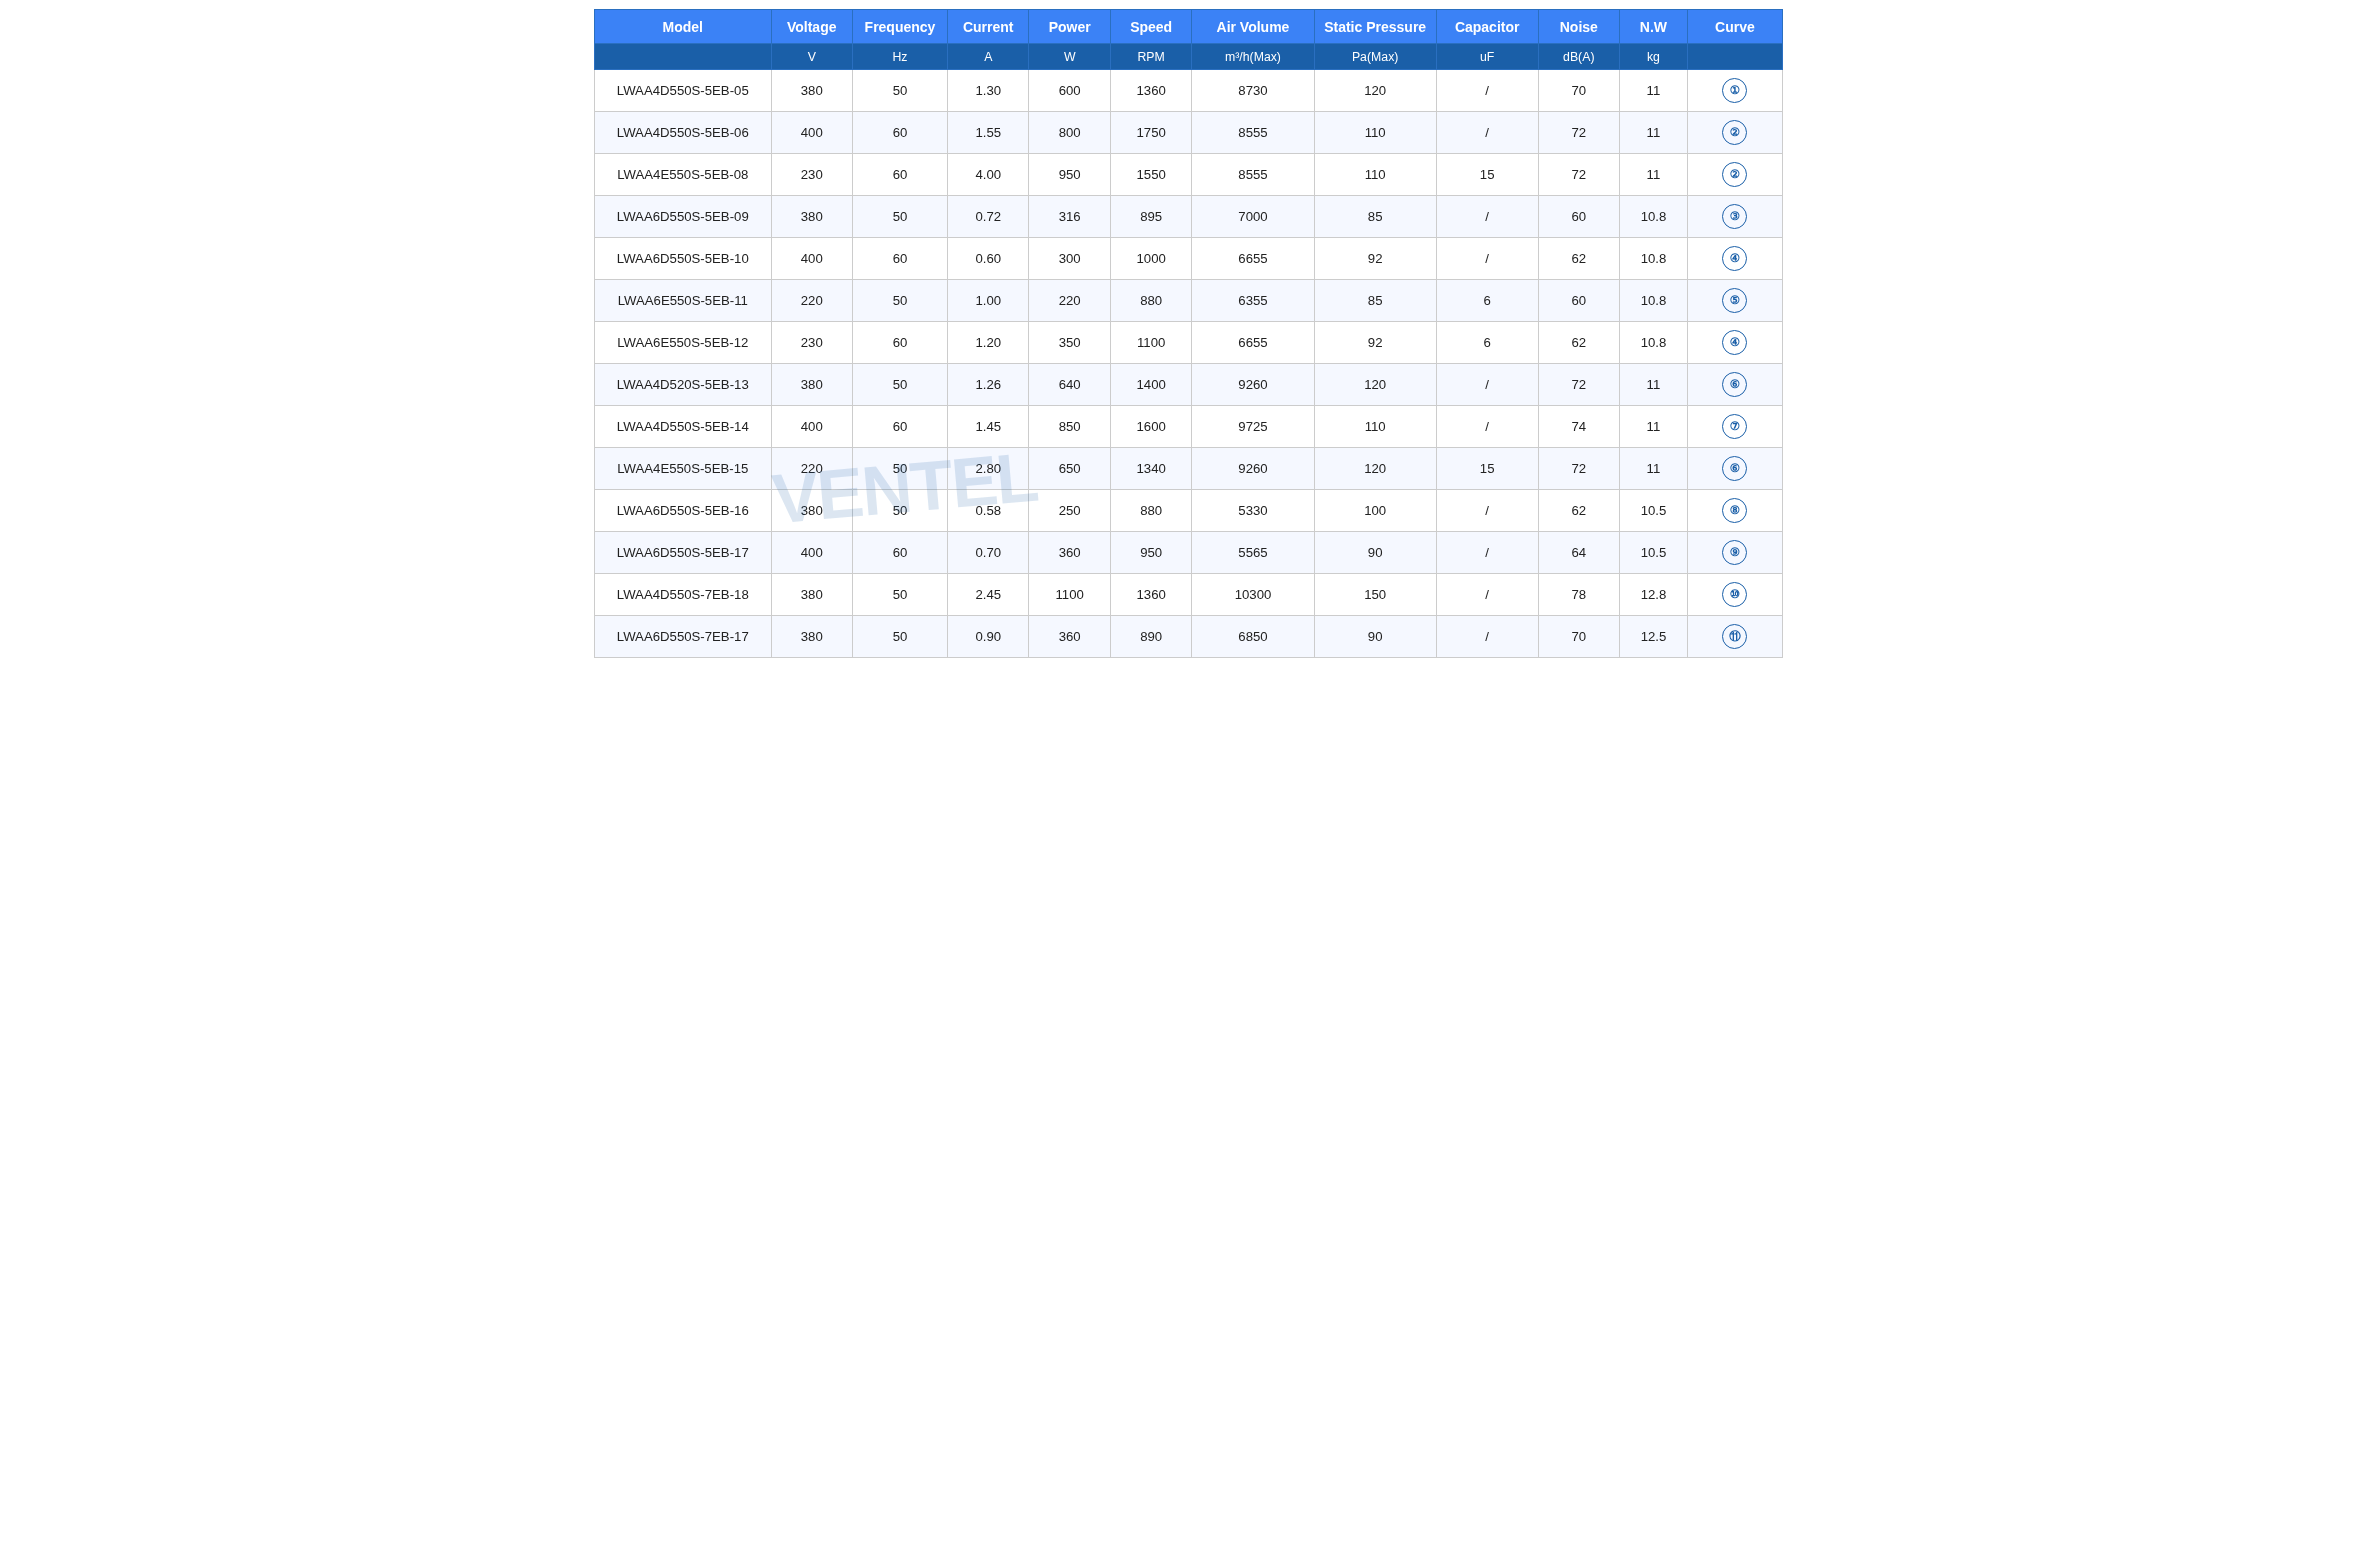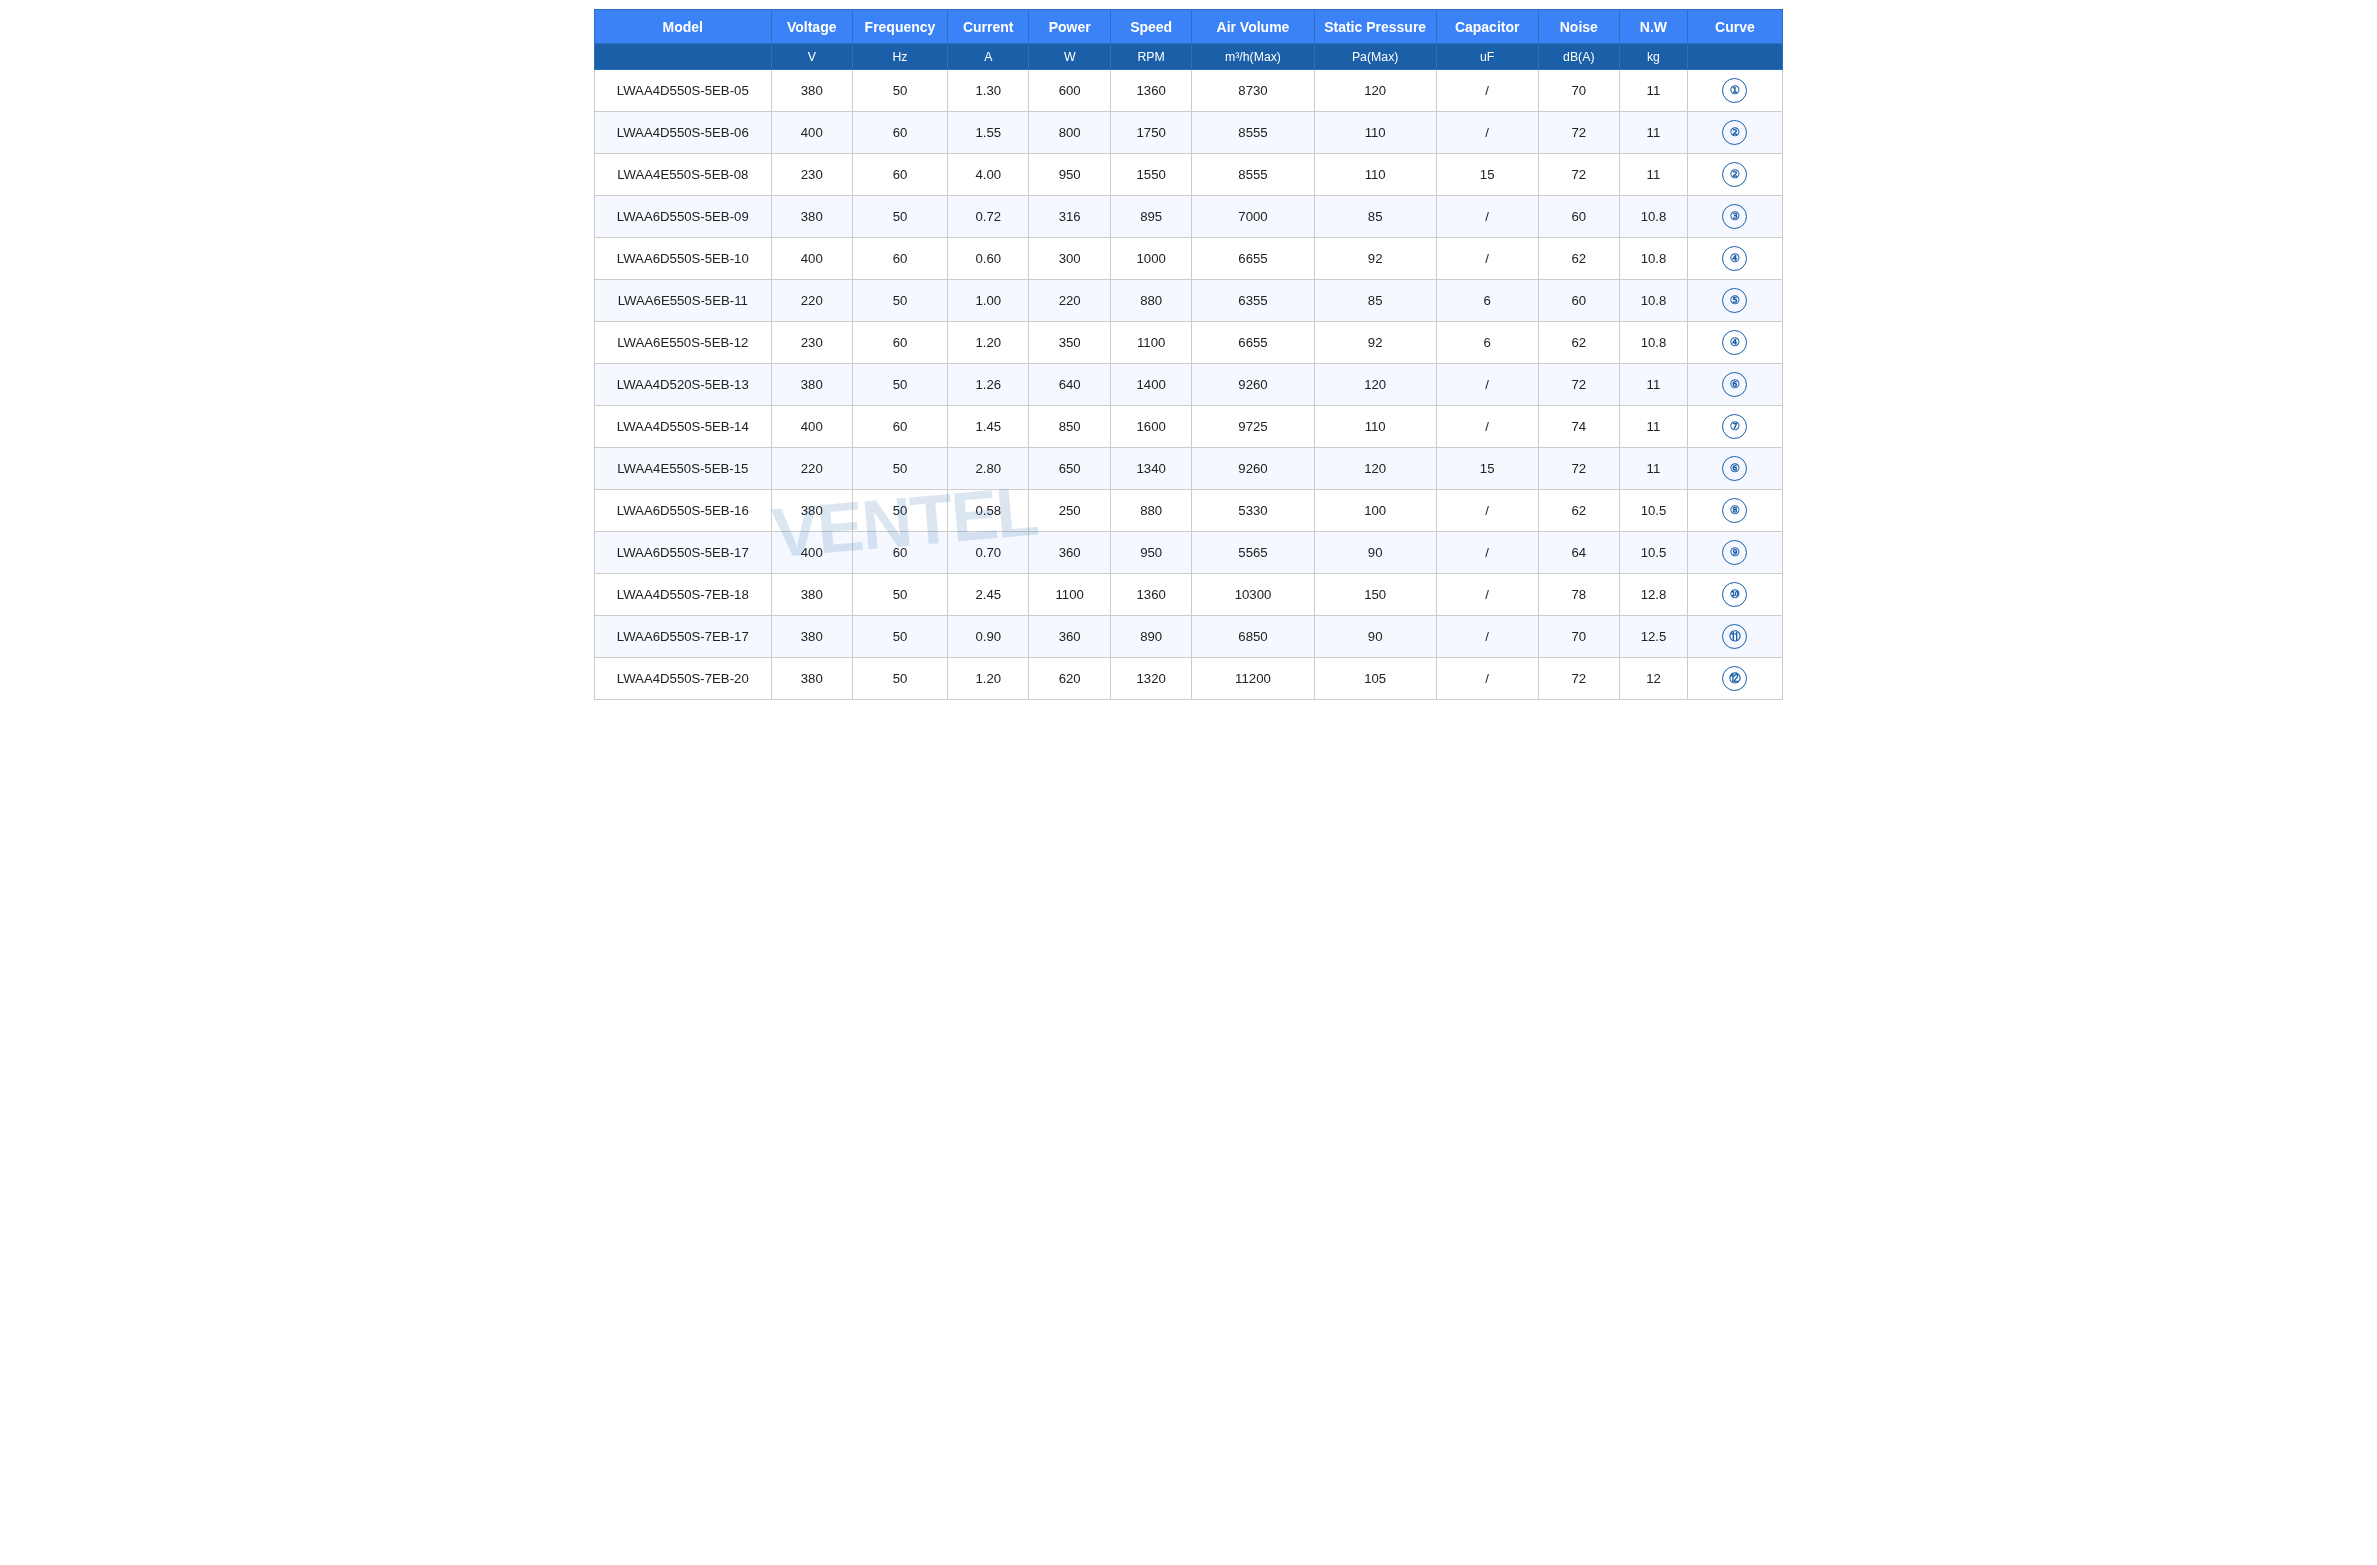--- a/index.html
+++ b/index.html
@@ -315,30 +315,16 @@
           <td>0.90</td>
           <td>360</td>
           <td>890</td>
           <td>6850</td>
           <td>90</td>
           <td>/</td>
           <td>70</td>
           <td>12.5</td>
           <td><span class="circled">⑪</span></td>
         </tr>
-        <tr>
-          <td>LWAA4D550S-7EB-20</td>
-          <td>380</td>
-          <td>50</td>
-          <td>1.20</td>
-          <td>620</td>
-          <td>1320</td>
-          <td>11200</td>
-          <td>105</td>
-          <td>/</td>
-          <td>72</td>
-          <td>12</td>
-          <td><span class="circled">⑫</span></td>
-        </tr>
       </tbody>
   </table>
 </div>
 
 
 </body></html>

